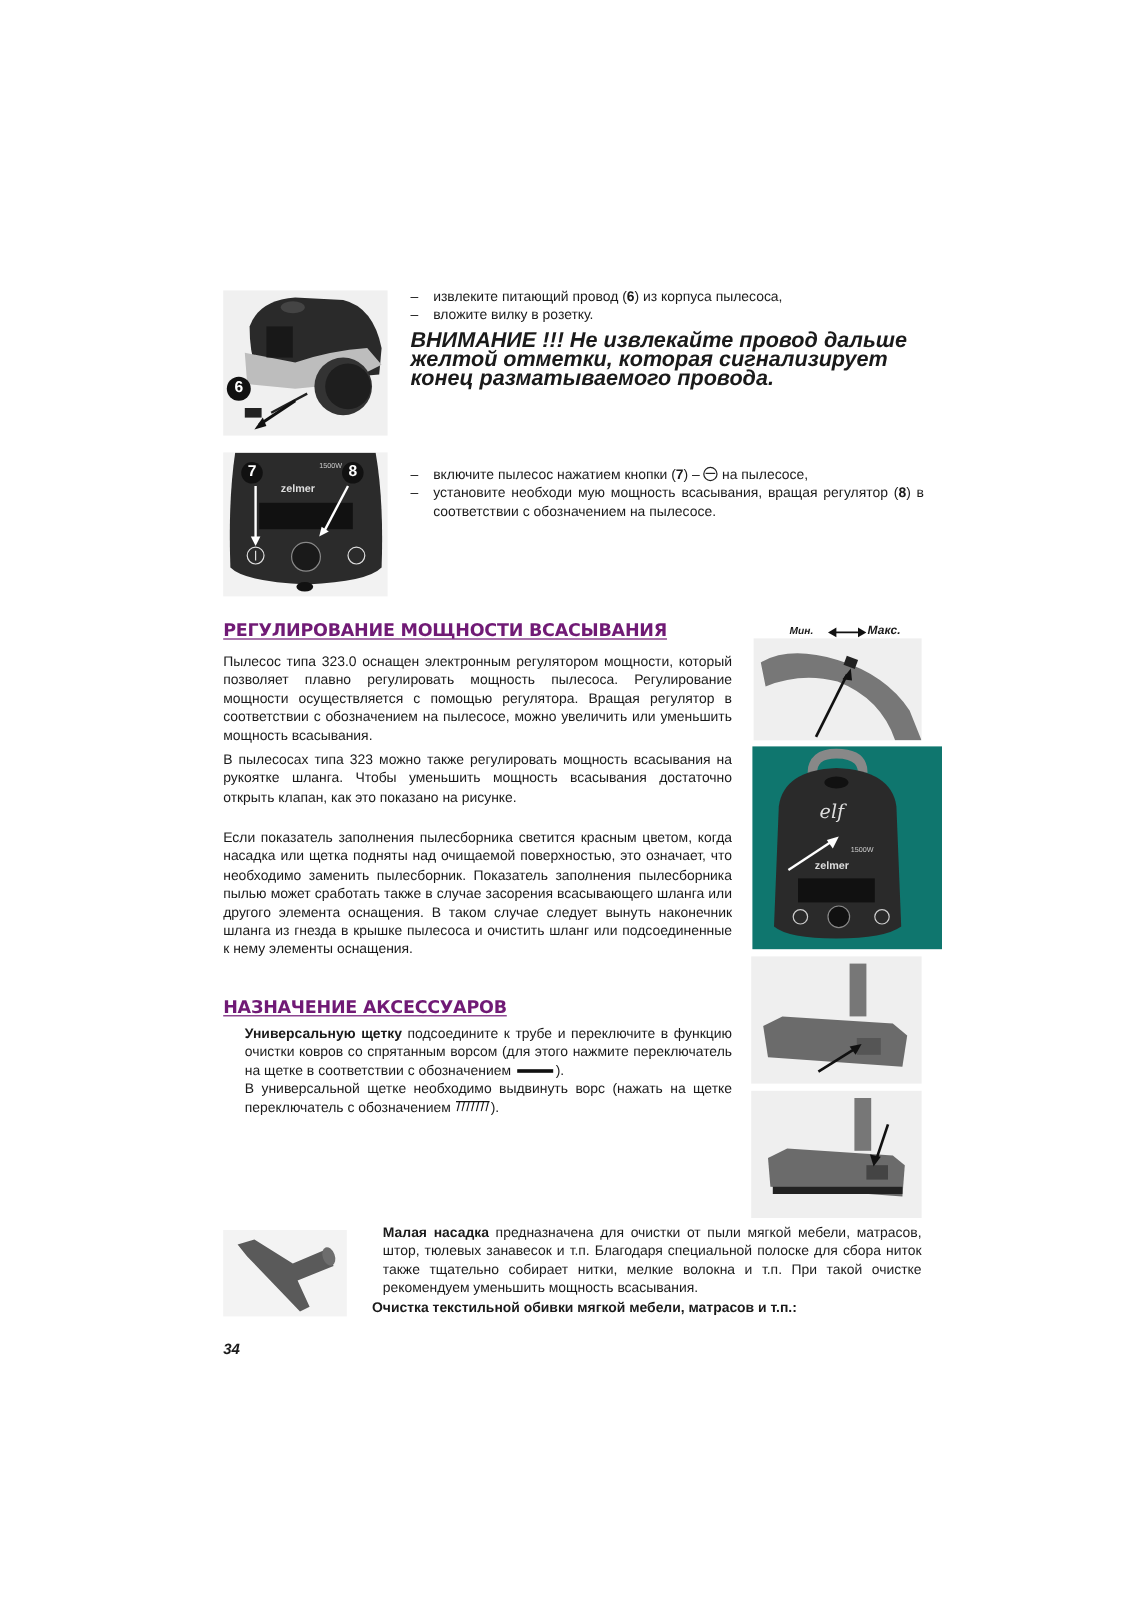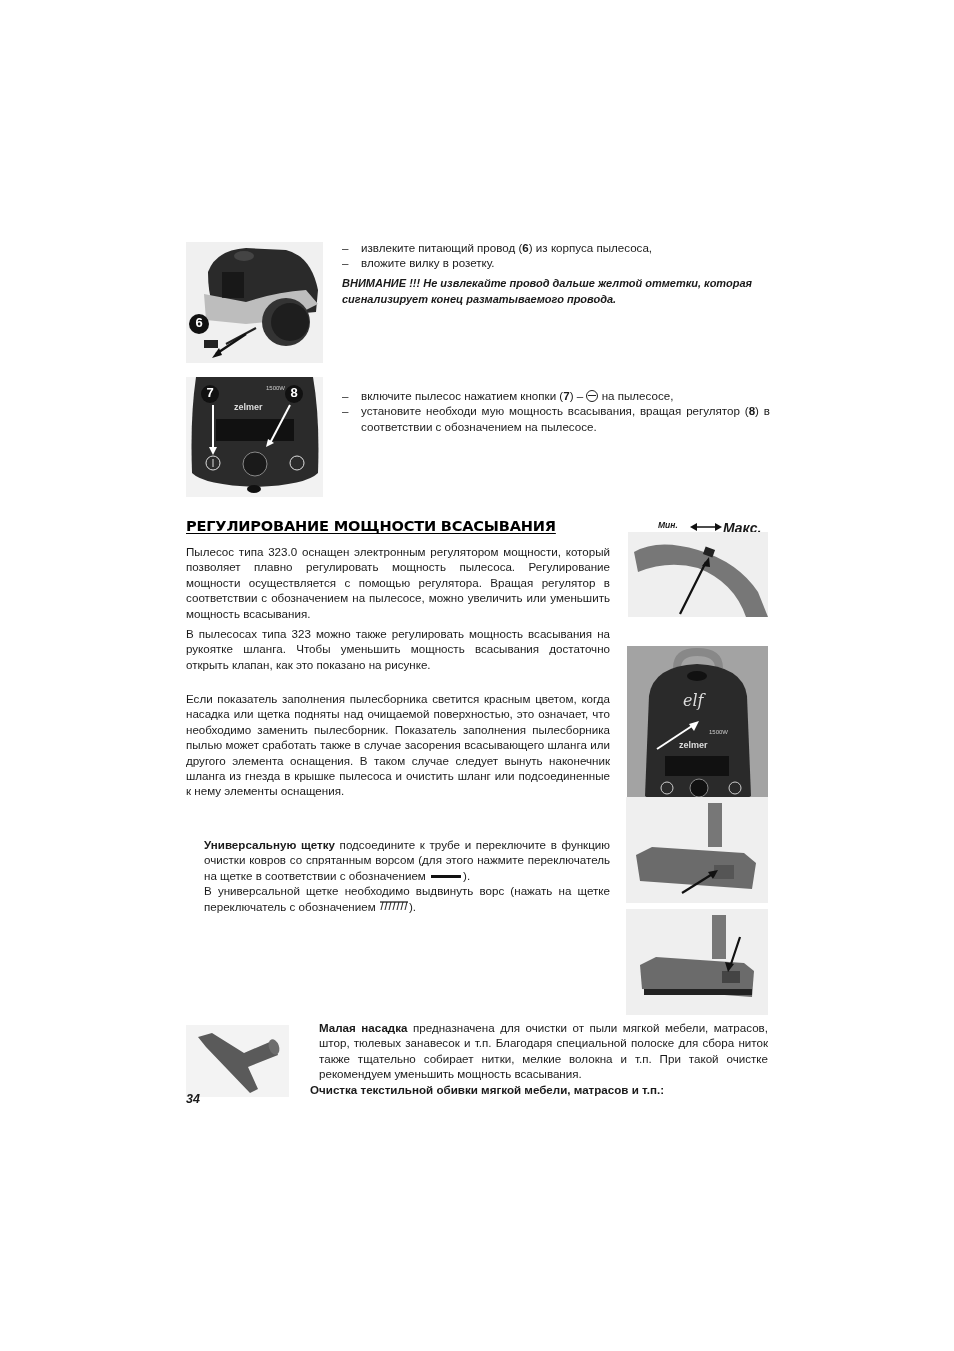--- a/index.html
+++ b/index.html
@@ -3,23 +3,23 @@
 <meta charset="utf-8">
 <style>
   html, body { margin:0; padding:0; background:#fff; }
   body { width:954px; height:1351px; position:relative; overflow:hidden;
          font-family:"Liberation Sans", sans-serif; color:#1a1a1a; }
   .abs { position:absolute; }
   .txt { font-size:11.6px; line-height:15.4px; text-align:justify; }
   .txt p { margin:0; }
   .bullet { display:flex; font-size:11.6px; line-height:15.4px; }
   .bullet .dash { width:19px; flex:none; }
-  .warn { font-size:11px; line-height:16px; font-weight:bold; font-style:italic; }
+  .warn { font-size:18px; line-height:16px; font-weight:bold; font-style:italic; }
   h2 { margin:0; font-family:"DejaVu Sans", sans-serif; font-weight:bold; font-size:14.6px;
-       letter-spacing:-0.2px; text-decoration:underline; text-underline-offset:2px; color:#000000; }
+       letter-spacing:-0.2px; text-decoration:underline; text-underline-offset:2px; color:#701a75; }
   .indent { padding-left:18px; }
   .photo { position:absolute; background:#eee; overflow:hidden; }
   .pnum { font-weight:bold; font-style:italic; font-size:12.5px; }
   .dashsym { display:inline-block; width:30px; height:3px; background:#111; vertical-align:middle; margin:0 2px; }
   .bristle { display:inline-block; width:30px; height:10px; vertical-align:baseline; }
   .pwr { display:inline-block; width:12px; height:12px; border:1.3px solid #222; border-radius:50%;
          position:relative; vertical-align:-2px; box-sizing:border-box; }
   .pwr::after { content:""; position:absolute; left:1px; right:1px; top:4px; height:1.3px; background:#222; }
 </style>
 </head>
@@ -95,55 +95,56 @@
   </div>
 </div>
 
 <div class="abs" style="left:628px;top:518px;width:140px;height:99px;">
   <div class="abs" style="left:30px;top:2px;font-size:8.5px;font-weight:bold;font-style:italic;text-align:right;">Мин.</div>
   <svg class="abs" style="left:62px;top:4px;" width="32" height="10" viewBox="0 0 32 10">
     <line x1="4" y1="5" x2="28" y2="5" stroke="#111" stroke-width="1.5"></line>
     <polygon points="0,5 7,1 7,9" fill="#111"></polygon>
       <polygon points="32,5 25,1 25,9" fill="#111"></polygon>
   </svg>
-  <div class="abs" style="left:95px;top:2px;font-size:14px;font-weight:bold;font-style:italic;">Макс.</div>
+  <div class="abs" style="left:95px;top:2px;font-size:10px;font-weight:bold;font-style:italic;">Макс.</div>
   <div class="photo" style="left:0;top:14px;width:140px;height:85px;background:#efefef;">
     <svg width="140" height="85" viewBox="0 0 140 85">
       <path d="M6 20 Q30 6 70 18 Q110 30 130 60 L140 85 L118 85 Q106 50 70 36 Q40 28 10 40Z" fill="#777"></path>
       <rect x="76" y="16" width="10" height="8" fill="#222" transform="rotate(20 81 20)"></rect>
       <line x1="52" y1="82" x2="78" y2="30" stroke="#111" stroke-width="2.2"></line>
       <polygon points="81,25 74,34 82,35" fill="#111"></polygon>
     </svg>
   </div>
 </div>
 
 <div class="abs" style="left:186px;top:685px;width:424px;">
   <div class="txt" style="margin-top:6px;">
     <p>Если показатель заполнения пылесборника светится красным цветом, когда насадка или щетка подняты над очищаемой поверхностью, это означает, что необходимо заменить пылесборник. Показатель заполнения пылесборника пылью может сработать также в случае засорения всасывающего шланга или другого элемента оснащения. В таком случае следует вынуть наконечник шланга из гнезда в крышке пылесоса и очистить шланг или подсоединенные к нему элементы оснащения.</p>
   </div>
 </div>
 
-<div class="photo" style="left:627px;top:646px;width:141px;height:169px;background:#a3a3a3;">
+<div class="photo" style="left:627px;top:622px;width:158px;height:169px;background:#0f766e;">
   <svg width="141" height="169" viewBox="0 0 141 169">
     <path d="M50 22 Q50 6 70 6 Q92 6 92 22" fill="none" stroke="#888" stroke-width="8"></path>
     <path d="M22 50 Q26 20 70 18 Q116 20 120 50 L124 150 Q110 160 70 160 Q30 160 18 150Z" fill="#2a2a2a"></path>
     <ellipse cx="70" cy="30" rx="10" ry="5" fill="#111"></ellipse>
     <text x="56" y="60" fill="#ddd" font-size="16" font-style="italic" font-family="DejaVu Serif, serif">elf</text>
     <text x="82" y="88" fill="#ccc" font-size="6" font-family="Liberation Sans, sans-serif">1500W</text>
     <text x="52" y="102" fill="#ddd" font-size="9" font-weight="bold" font-family="Liberation Sans, sans-serif">zelmer</text>
     <rect x="38" y="110" width="64" height="20" fill="#111"></rect>
     <circle cx="40" cy="142" r="6" fill="none" stroke="#ccc"></circle>
     <circle cx="72" cy="142" r="9" fill="#111" stroke="#888"></circle>
     <circle cx="108" cy="142" r="6" fill="none" stroke="#ccc"></circle>
     <line x1="30" y1="103" x2="68" y2="78" stroke="#fff" stroke-width="2"></line>
     <polygon points="72,75 62,78 67,85" fill="#fff"></polygon>
   </svg>
 </div>
 
 <div class="abs" style="left:186px;top:831px;width:424px;">
+  <h2>НАЗНАЧЕНИЕ АКСЕССУАРОВ</h2>
   <div class="txt" style="margin-top:6px;">
     <p class="indent"><b>Универсальную щетку</b><span> подсоедините к трубе и переключите в функцию очистки ковров со спрятанным ворсом (для этого нажмите переключатель на щетке в соответствии с обозначением </span><span class="dashsym"></span><span>).</span></p>
     <p class="indent"><span>В универсальной щетке необходимо выдвинуть ворс (нажать на щетке переключатель с обозначением </span><svg class="bristle" viewBox="0 0 30 10">
           <line x1="1" y1="1" x2="29" y2="1" stroke="#111" stroke-width="1.2"></line>
           <g stroke="#111" stroke-width="0.9">
             <line x1="4" y1="1" x2="2" y2="9"></line>
             <line x1="8" y1="1" x2="6" y2="9"></line>
             <line x1="12" y1="1" x2="10" y2="9"></line>
             <line x1="16" y1="1" x2="14" y2="9"></line>
             <line x1="20" y1="1" x2="18" y2="9"></line>
@@ -181,13 +182,13 @@
   </svg>
 </div>
 
 <div class="abs" style="left:310px;top:1020px;width:458px;">
   <div class="txt">
     <p style="padding-left:9px;"><b>Малая насадка</b><span> предназначена для очистки от пыли мягкой мебели, матрасов, штор, тюлевых занавесок и т.п.  Благодаря специальной полоске для сбора ниток также тщательно собирает нитки, мелкие волокна и т.п. При такой очистке рекомендуем уменьшить мощность всасывания.</span></p>
     <p style="font-weight:bold;">Очистка текстильной обивки мягкой мебели, матрасов и т.п.:</p>
   </div>
 </div>
 
-<div class="abs pnum" style="left:186px;top:1092px;">34</div>
+<div class="abs pnum" style="left:186px;top:1117px;">34</div>
 
 </body></html>

